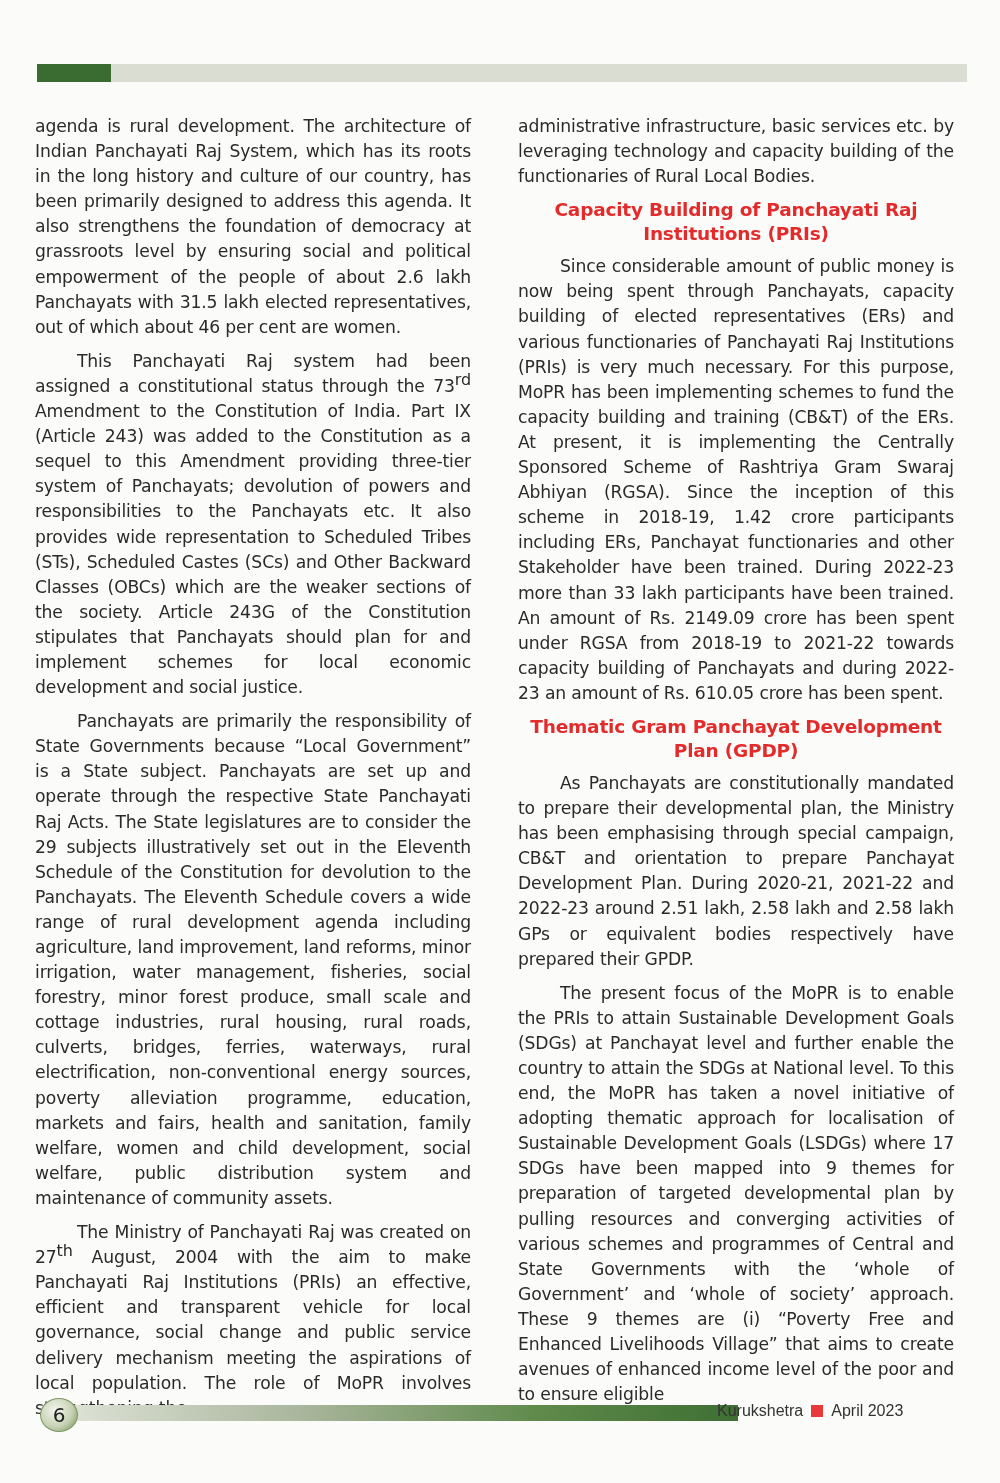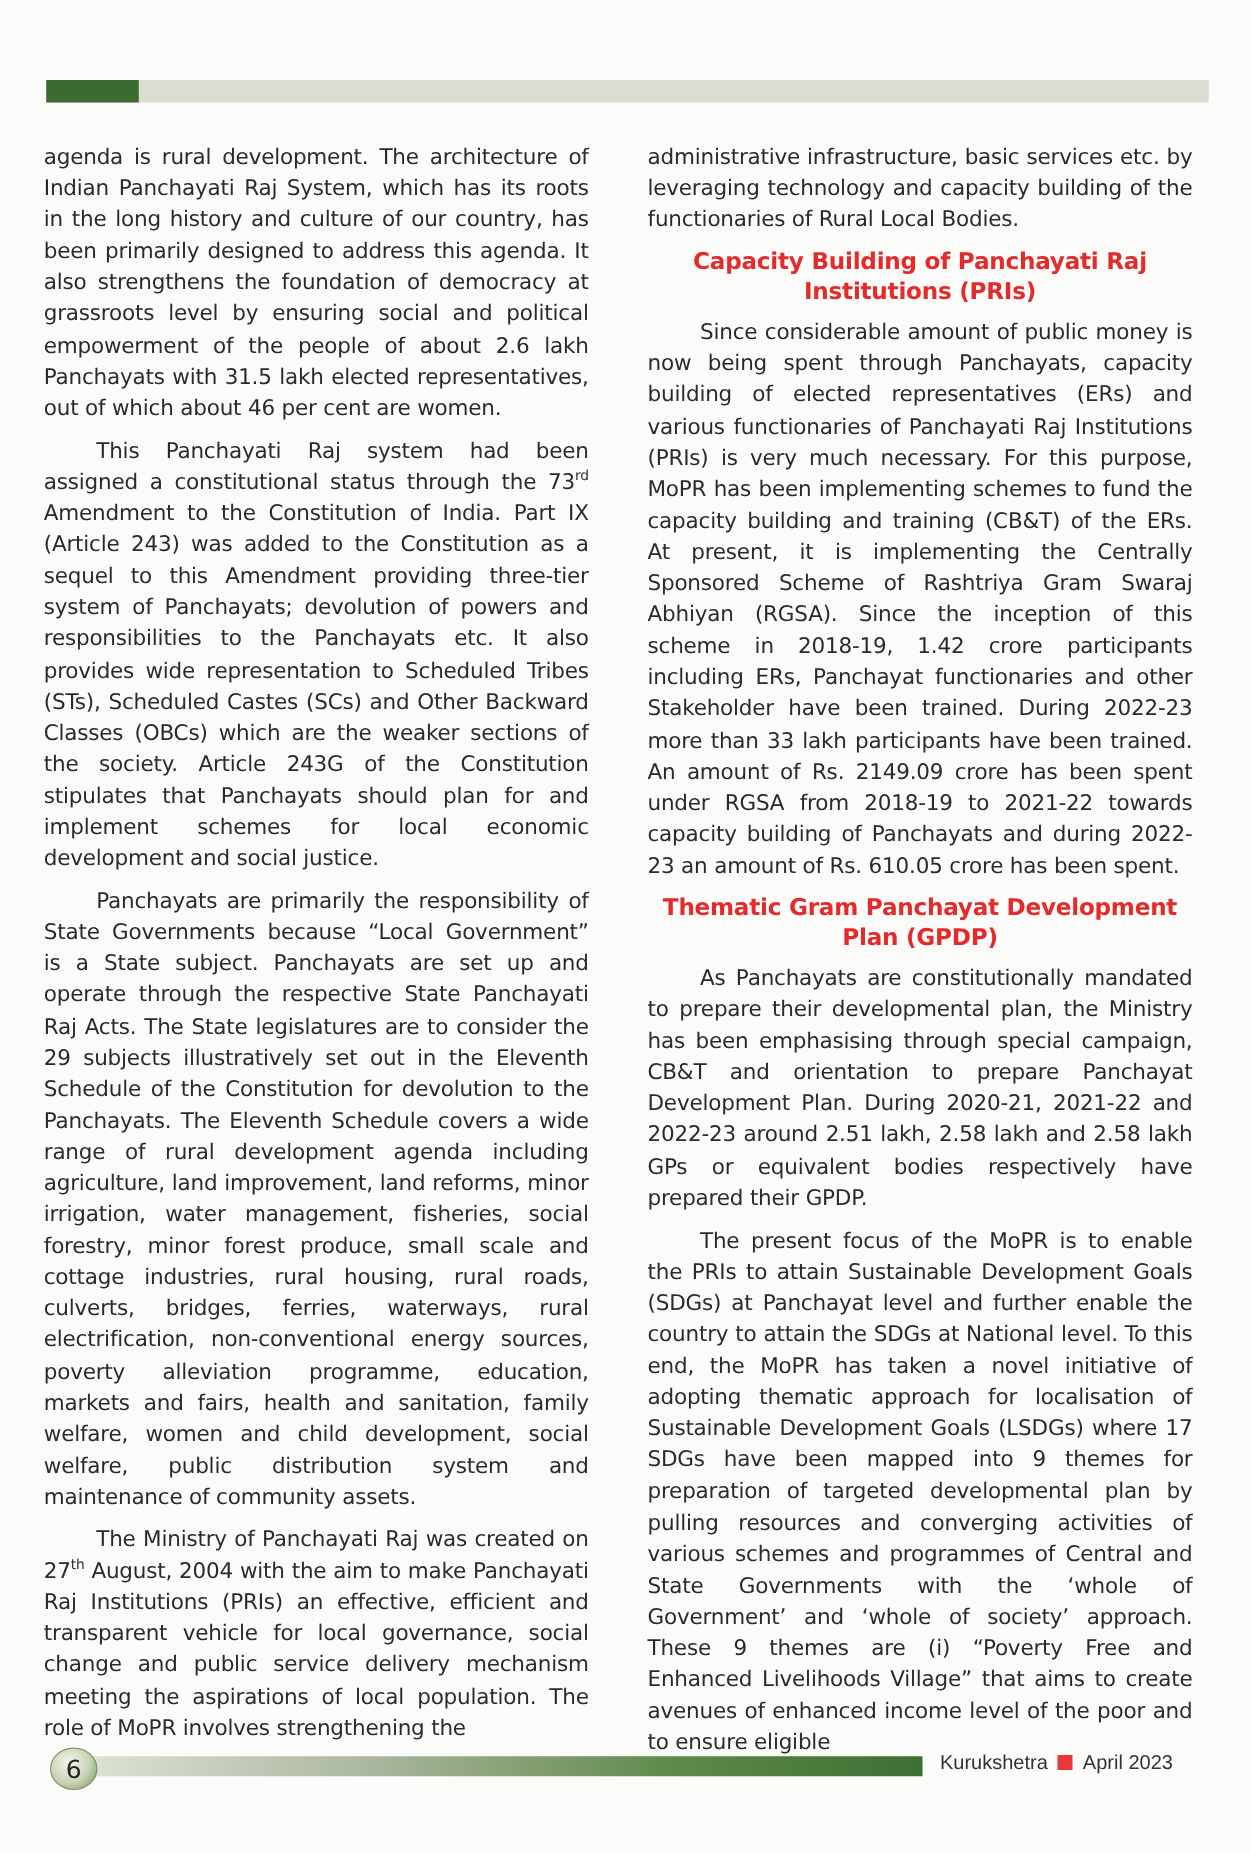--- a/index.html
+++ b/index.html
@@ -17,32 +17,32 @@
     font-size:17.2px; line-height:25.1px; text-align:justify; letter-spacing:-0.15px;
   }
   .col.left { left:35px; }
   .col.right { left:518px; }
   .col p { margin:0 0 9px 0; text-indent:42px; }
   .col p.noindent { text-indent:0; }
   .col h2 {
     margin:0 0 8px 0; font-size:18.5px; line-height:24px; font-weight:bold; color:#e32b2b;
     text-align:center; letter-spacing:-0.2px;
   }
-  sup { font-size:11px; line-height:0; vertical-align:super; }
+  sup { font-size:16px; line-height:0; vertical-align:super; }
   .footer-bar {
     position:absolute; left:70px; top:1405px; width:668px; height:16px;
     background:linear-gradient(to right, #dde2d5 0%, #a9b59c 35%, #5f8a4b 70%, #3e6f33 100%);
   }
   .page-num {
     position:absolute; left:40px; top:1398px; width:36px; height:32px; border-radius:50%;
     background:radial-gradient(circle at 40% 35%, #f4f6ee 0%, #c7d2b5 55%, #6f8f55 100%);
     border:1px solid #7d9863; font-size:20px; line-height:32px; text-align:center; color:#222;
   }
   .footer-text {
-    position:absolute; left:752px; top:1402px; font-size:16px; color:#333; white-space:nowrap;
+    position:absolute; left:717px; top:1402px; font-size:16px; color:#333; white-space:nowrap;
     font-family:"Liberation Sans", sans-serif;
   }
   .footer-text .mark { display:inline-block; width:12px; height:12px; background:#e8383a; margin:0 8px; vertical-align:-1px; }
 </style>
 </head>
 <body>
 
 <div class="top-bar">
   <div class="accent"></div>
 </div>

